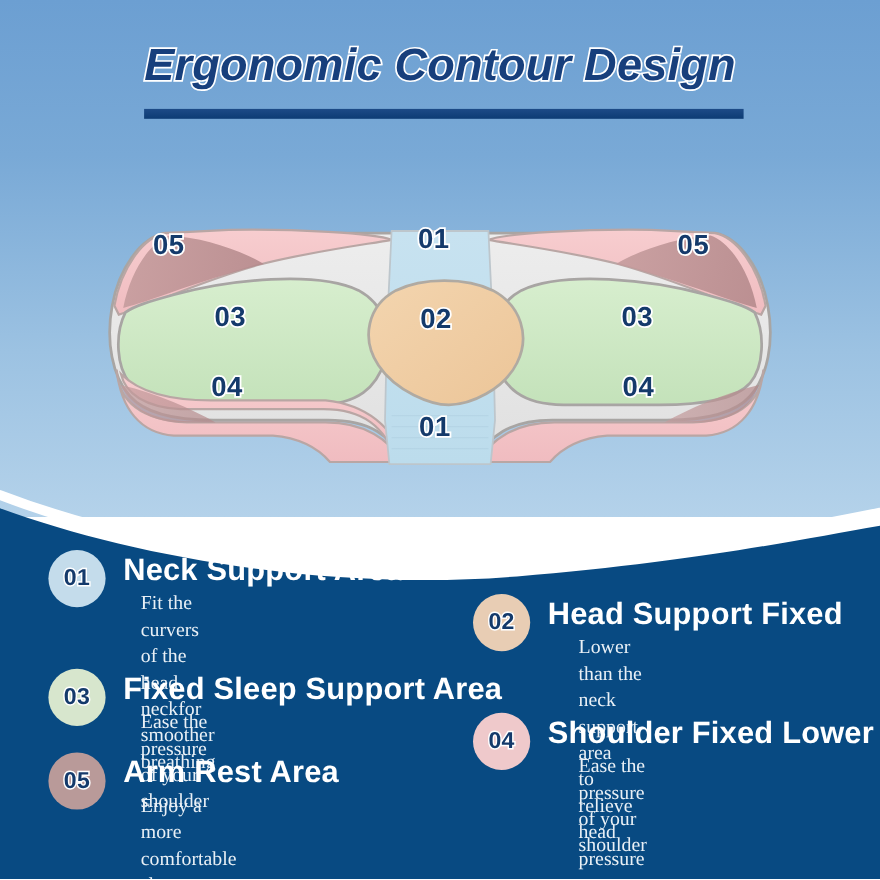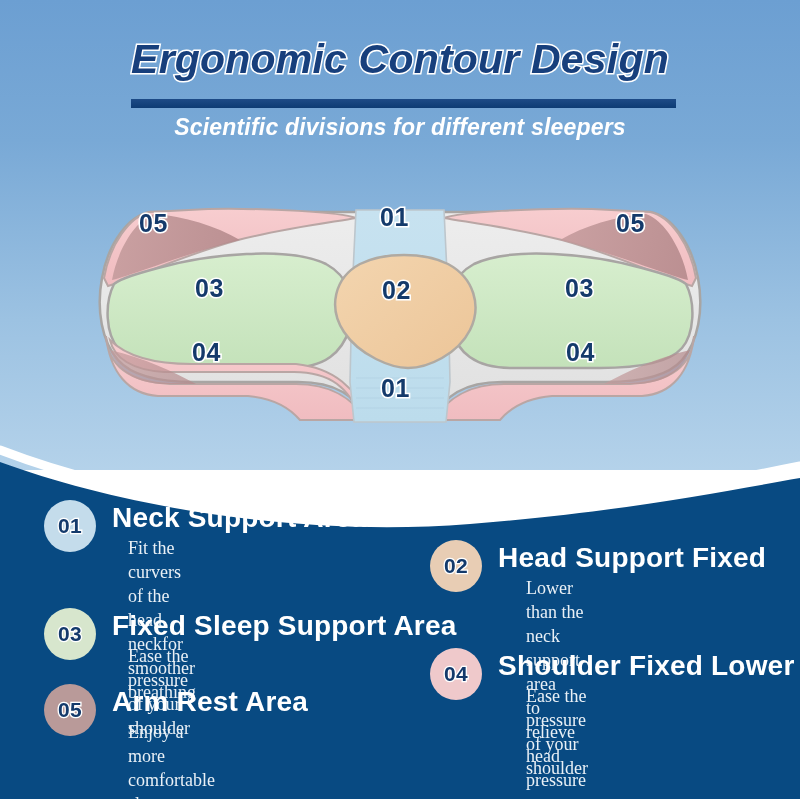--- a/index.html
+++ b/index.html
@@ -134,21 +134,20 @@
 </style>
 </head>
 <body>
 
 <div id="page">
 
   <div class="top-bg"></div>
 
   <div class="title">Ergonomic Contour Design</div>
   <div class="title-rule"></div>
-  <div class="subtitle">Scientific divisions for different sleepers</div>
 
   <div class="pillow-wrap">
     <svg viewBox="0 0 624 248" xmlns="http://www.w3.org/2000/svg">
       <defs>
         <linearGradient id="gGreen" x1="0" y1="0" x2="0" y2="1">
           <stop offset="0%" stop-color="#d7eece"></stop>
           <stop offset="100%" stop-color="#c4e2ba"></stop>
         </linearGradient>
         <linearGradient id="gPink" x1="0" y1="0" x2="0" y2="1">
           <stop offset="0%" stop-color="#f7cdcf"></stop>

